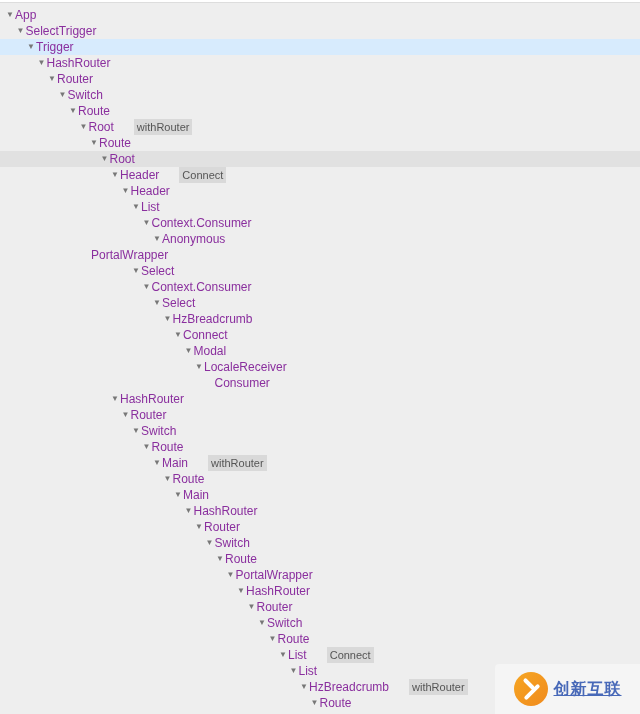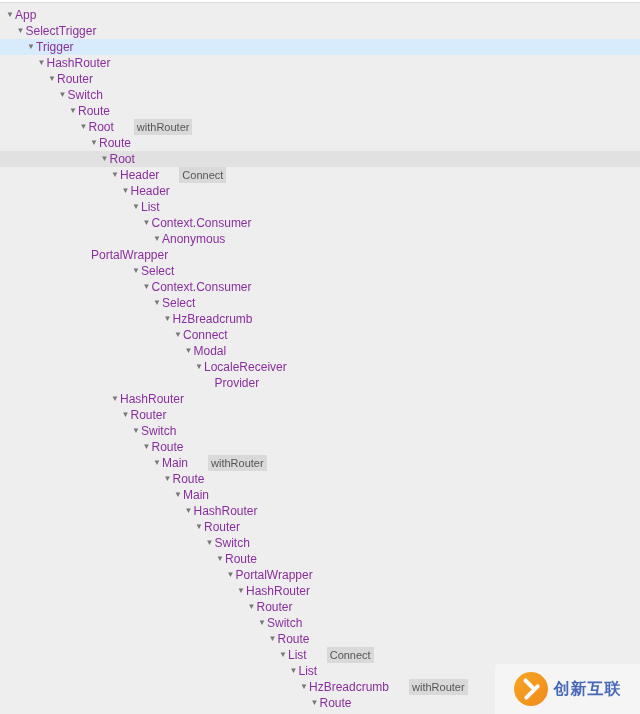--- a/index.html
+++ b/index.html
@@ -66,21 +66,21 @@
       position: relative;
     }
     .wm-circle::before, .wm-circle::after {
       content:"";
       position:absolute;
       background:#fff;
       border-radius:2px;
     }
     .wm-circle::before { width:14px; height:4px; left:8px; top:10px; transform:rotate(45deg);}
     .wm-circle::after { width:20px; height:4px; left:8px; top:18px; transform:rotate(-45deg);}
-    .wm-text { color:#4869b8; font-size:16px; font-weight:600; letter-spacing:1px;}
+    .wm-text { color:#4869b8; font-size:16px; font-weight:600; letter-spacing:1px;text-decoration:underline;}
     .top-border { height:3px; background:#fff; border-bottom:1px solid #ddd;}
   </style>
 </head>
 <body>
 
 <div class="top-border"></div>
 <div class="tree" id="tree-root">
     <div class="node" style="padding-left: 5px;">
       <span class="toggle">▼</span>
       <span class="name">App</span>
@@ -170,21 +170,21 @@
     <div class="node" style="padding-left: 183.5px;">
       <span class="toggle">▼</span>
       <span class="name">Modal</span>
     </div>
     <div class="node" style="padding-left: 194px;">
       <span class="toggle">▼</span>
       <span class="name">LocaleReceiver</span>
     </div>
     <div class="node" style="padding-left: 204.5px;">
       <span class="spacer"></span>
-      <span class="name">Provider</span>
+      <span class="name">Consumer</span>
     </div>
     <div class="node" style="padding-left: 110px;">
       <span class="toggle">▼</span>
       <span class="name">HashRouter</span>
     </div>
     <div class="node" style="padding-left: 120.5px;">
       <span class="toggle">▼</span>
       <span class="name">Router</span>
     </div>
     <div class="node" style="padding-left: 131px;">

